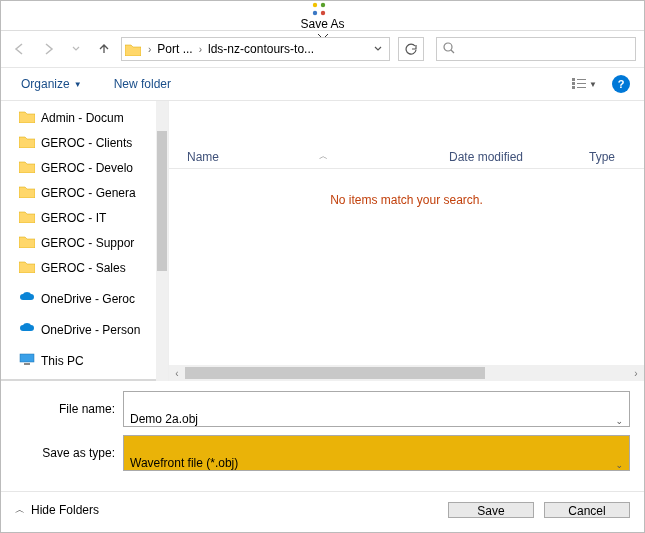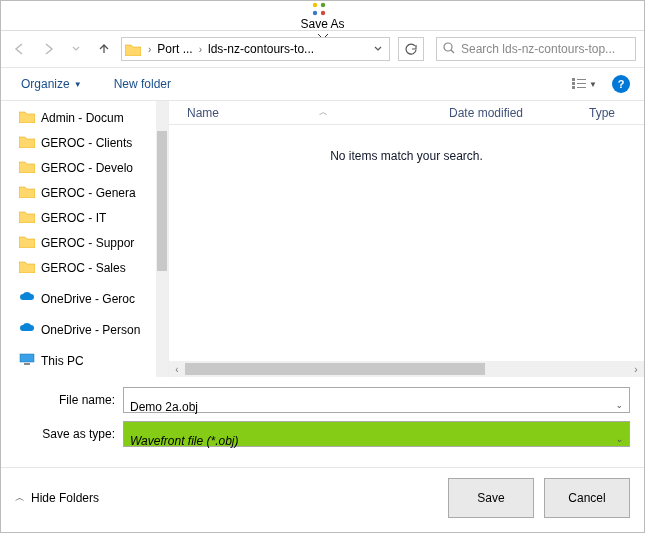--- a/index.html
+++ b/index.html
@@ -31,43 +31,43 @@
   .tree { width: 168px; background: #fff; overflow: hidden; position: relative; border-right: 1px solid #eee;}
   .tree-inner { padding-top: 4px; }
   .tree-item { display: flex; align-items: center; height: 25px; padding-left: 18px; gap: 6px; white-space: nowrap; overflow: hidden; }
   .tree-item.selected { background: #d8d8d8; }
   .tree-scroll { position: absolute; right: 0; top: 0; bottom: 0; width: 12px; background: #f0f0f0; }
   .tree-scroll .thumb { position: absolute; left: 1px; right: 1px; top: 30px; height: 140px; background: #c8c8c8; }
   .folder-icon { width: 16px; height: 13px; }
   .onedrive-icon { width: 16px; height: 12px; }
   .pc-icon { width: 16px; height: 12px; }
   .net-icon { width: 16px; height: 12px; }
-  .list { flex: 1; display: flex; flex-direction: column; min-width: 0; }
+  .list { flex: 1; display: flex; flex-direction: column; min-width: 0; margin-top: 44px; }
   .list-header { height: 24px; display: flex; align-items: center; border-bottom: 1px solid #e8e8e8; color: #40527a; }
   .col-name { flex: 1; padding-left: 18px; display:flex; align-items:center; gap:60px;}
   .col-name .sort { color: #888; font-size: 9px; margin-left:40px;}
   .col-date { width: 140px; }
   .col-type { width: 55px; }
-  .list-body { flex: 1; display: flex; align-items: flex-start; justify-content: center; padding-top: 24px; color: #0f172a; }
+  .list-body { flex: 1; display: flex; align-items: flex-start; justify-content: center; padding-top: 24px; color: #c2410c; }
   .list-hscroll { height: 16px; background: #f0f0f0; display: flex; align-items: center; }
   .list-hscroll .harrow { width: 16px; text-align: center; color: #777; font-size: 10px; }
   .list-hscroll .htrack { flex: 1; position: relative; height: 12px; }
   .list-hscroll .hthumb { position: absolute; left: 0; top: 0; bottom: 0; width: 300px; background: #c8c8c8; }
   .form { padding: 10px 14px 6px; }
   .form-row { display: flex; align-items: center; margin-bottom: 8px; }
   .form-row label { width: 108px; text-align: right; padding-right: 8px; }
-  .form-row .field { flex: 1; height: 22px; border: 1px solid #aaa; display: flex; align-items: flex-start; padding: 12px 6px; background: #fff; }
-  .form-row .field.drop { background: #84cc16; font-style: italic; }
+  .form-row .field { flex: 1; height: 36px; border: 1px solid #aaa; display: flex; align-items: flex-end; padding: 0 6px; background: #fff; }
+  .form-row .field.drop { background: #eab308; }
   .form-row .field .val { flex: 1; }
   .form-row .field .caret { font-size: 9px; color: #555; }
   .footer { display: flex; align-items: center; padding: 10px 14px 14px; border-top: 1px solid #e6e6e6; margin-top:6px;}
   .footer .hide { display: flex; align-items: center; gap: 6px; }
   .footer .hide .chev { font-size: 10px; }
   .footer .spacer { flex: 1; }
-  .footer button { width: 86px; height: 40px; border: 1px solid #aaa; background: #e9e9e9; font-family: inherit; font-size: 12px; margin-left: 10px; }
+  .footer button { width: 86px; height: 16px; border: 1px solid #aaa; background: #e9e9e9; font-family: inherit; font-size: 12px; margin-left: 10px; }
 </style>
 </head>
 <body>
 
 <div class="window">
 
   <div class="titlebar">
     <span class="app-icon">
       <svg width="16" height="16">
           <g>
@@ -129,21 +129,20 @@
           <path d="M10 3 A5 5 0 1 0 11 7" fill="none" stroke="#555" stroke-width="1.2"></path>
           <path d="M11 2 L11 6 L7 6" fill="none" stroke="#555" stroke-width="1.2"></path>
         </svg>
       </span>
 
     <div class="search">
       <span class="s-icon"><svg width="12" height="12">
             <circle cx="5" cy="5" r="4" fill="none" stroke="#888" stroke-width="1.2"></circle>
             <line x1="8" y1="8" x2="11" y2="11" stroke="#888" stroke-width="1.2"></line>
           </svg></span>
-      <span class="s-ph">Search lds-nz-contours-top...</span>
     </div>
   </div>
 
   <div class="toolbar">
     <span class="tb-btn">
         <span>Organize</span>
         <span class="caret">▼</span>
       </span>
     <span class="tb-btn" style="margin-left:20px;text-align:right;">
         <span>New folder</span>

